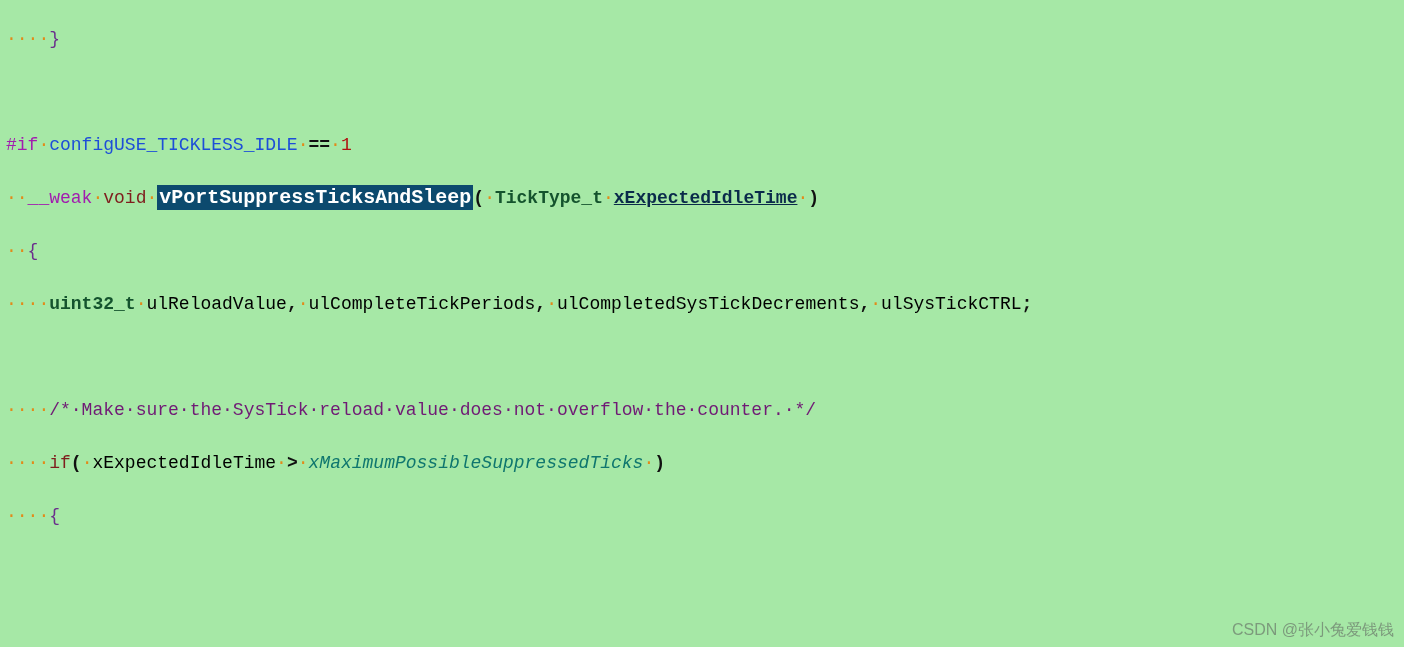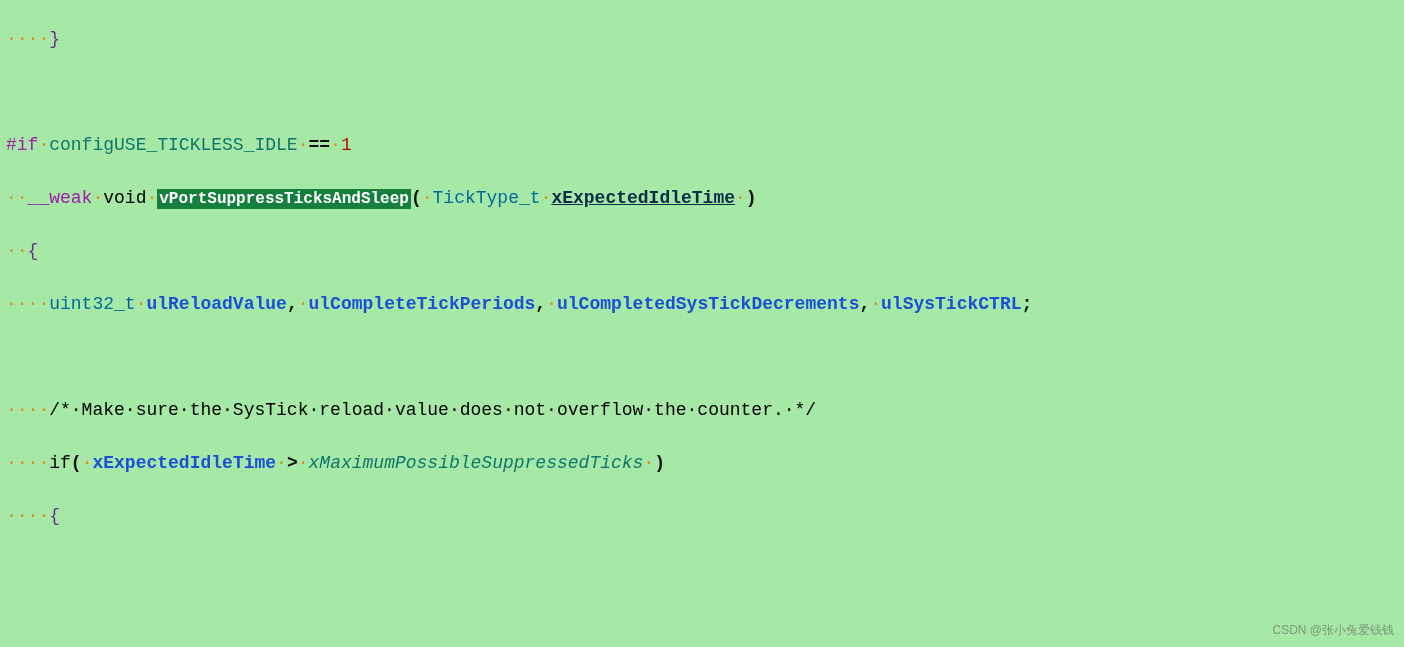--- a/index.html
+++ b/index.html
@@ -17,38 +17,38 @@
 }
 .code-area {
   padding: 0;
   white-space: pre;
   position: relative;
 }
 .line { display: block; height: 27px; padding-left: 6px; }
 .ws { color: #e28a19; }
 .brace { color: #6b2e8c; }
 .preproc-word { color: #a21caf; }
-.macro-red { color: #0f766e; }
+.macro-red { color: #1d4ed8; }
 .num { color: #b01010; }
 .kw-blue { color: #a21caf; }
-.kw-teal { color: #000000; }
-.type-teal { color: #0369a1; }
-.ident-dark { color: #1d4ed8; font-weight: 700; }
-.highlight-name { background: #15803d; color: #ffffff; font-weight: bold; padding: 1px 2px; font-size: 16px; }
+.kw-teal { color: #7f1d1d; }
+.type-teal { color: #14532d; font-weight: bold; }
+.ident-dark { color: #000000; font-weight: 400; }
+.highlight-name { background: #0c4a6e; color: #ffffff; font-weight: bold; padding: 1px 2px; font-size: 20px; }
 .param-under { text-decoration: underline; color: #0a2a4a; font-weight: 600; }
-.comment { color: #000000; }
+.comment { color: #701a75; }
 .italic-var { color: #0f766e; font-style: italic; }
 .op { color: #101010; font-weight: bold; }
 .watermark {
   position: absolute;
   bottom: 4px;
   right: 10px;
   color: rgba(90,90,90,0.55);
   font-family: sans-serif;
-  font-size: 12px;
+  font-size: 16px;
 }
 </style>
 </head>
 <body>
 
 <div class="code-area">
 <span class="line"><span class="ws">····</span><span class="brace">}</span></span>
 <span class="line"> </span>
 <span class="line"><span class="preproc-word">#if</span><span class="ws">·</span><span class="macro-red">configUSE_TICKLESS_IDLE</span><span class="ws">·</span><span class="op">==</span><span class="ws">·</span><span class="num">1</span></span>
 <span class="line"><span class="ws">··</span><span class="kw-blue">__weak</span><span class="ws">·</span><span class="kw-teal">void</span><span class="ws">·</span><span class="highlight-name">vPortSuppressTicksAndSleep</span><span class="op">(</span><span class="ws">·</span><span class="type-teal">TickType_t</span><span class="ws">·</span><span class="param-under">xExpectedIdleTime</span><span class="ws">·</span><span class="op">)</span></span>

